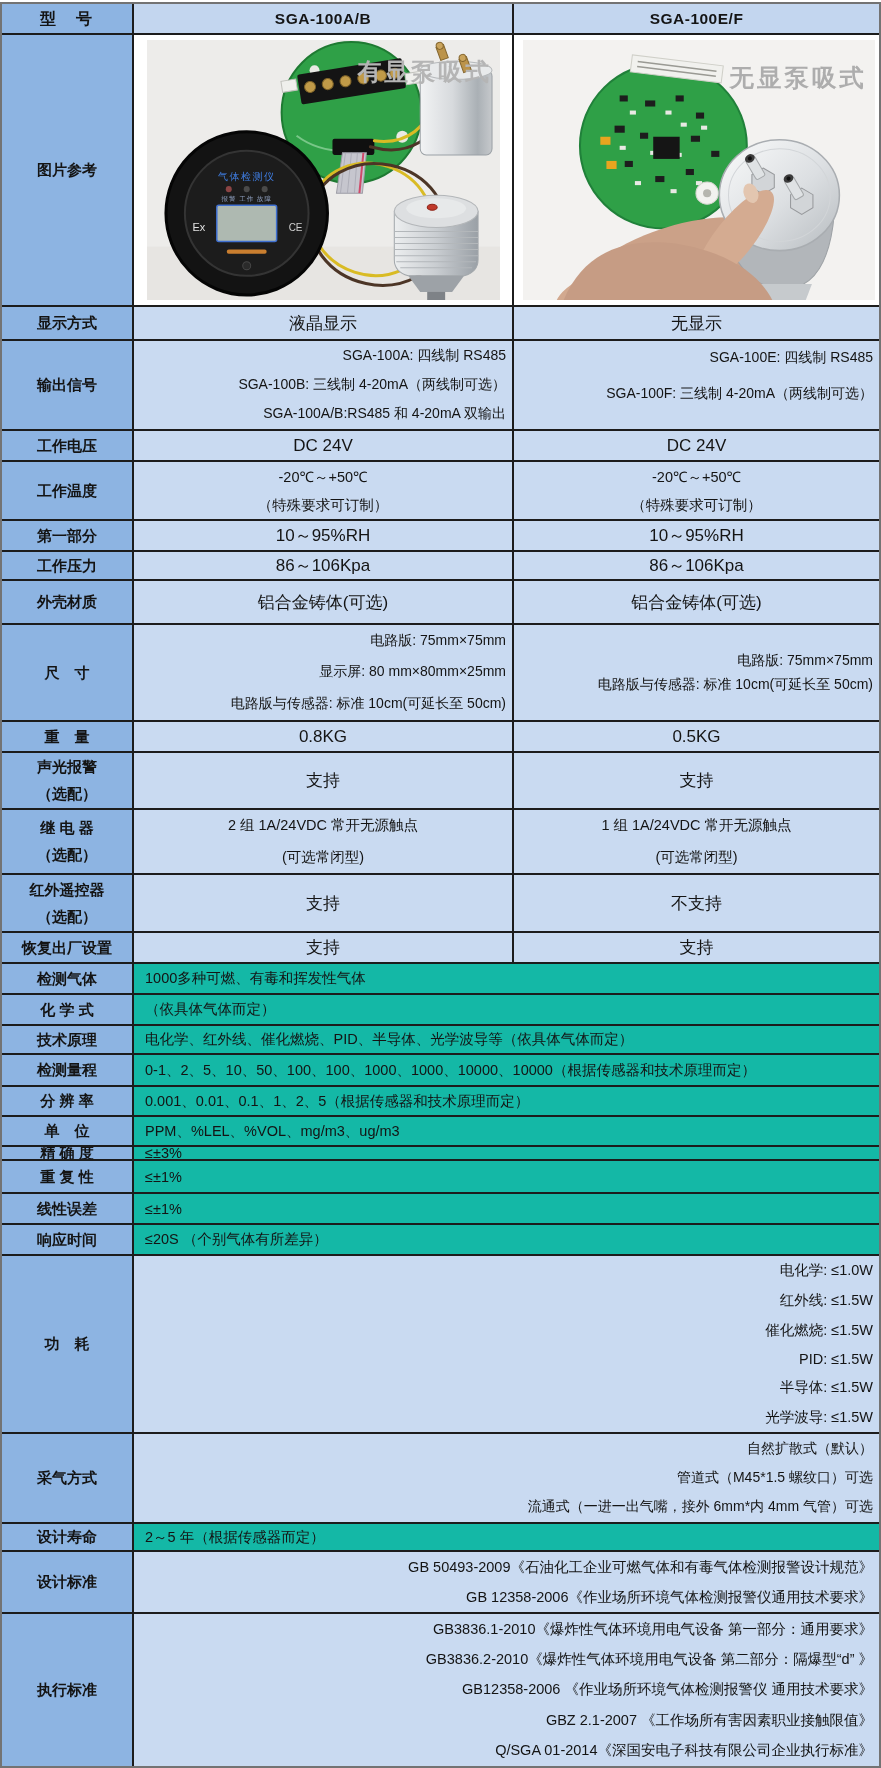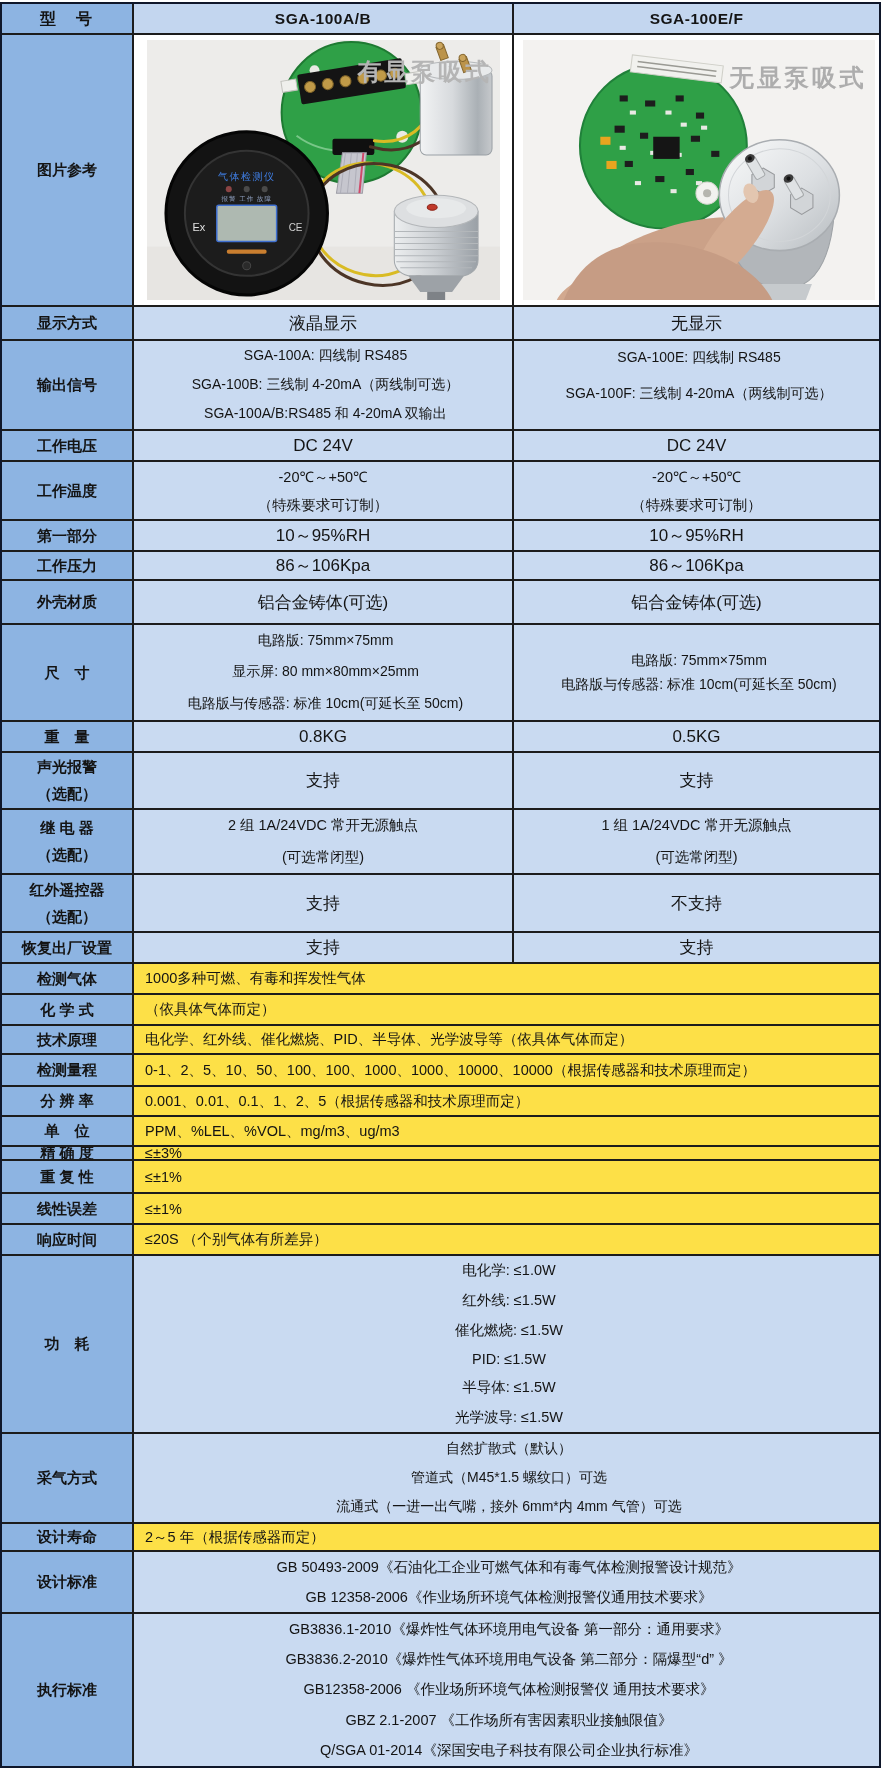--- a/index.html
+++ b/index.html
@@ -1,26 +1,26 @@
 <!DOCTYPE html>
 <html><head>
 <meta charset="utf-8">
 <style>
   html,body{margin:0;padding:0;background:#ffffff;}
   body{width:881px;height:1768px;position:relative;font-family:"Liberation Sans",sans-serif;color:#141414;}
-  .table{position:absolute;left:0;top:2px;width:877px;border:2px solid #0f172a;background:#C9DAF1;}
+  .table{position:absolute;left:0;top:2px;width:877px;border:2px solid #737373;background:#C9DAF1;}
   .row{display:flex;border-bottom:2px solid #1c1c1c;box-sizing:border-box;overflow:hidden;}
   .row:last-child{border-bottom:none;}
   .cell{box-sizing:border-box;overflow:hidden;}
   .lbl{width:132px;min-width:132px;background:#8DB4E2;border-right:2px solid #1c1c1c;display:flex;flex-direction:column;align-items:center;justify-content:center;gap:9px;font-weight:bold;font-size:15px;line-height:1.2;text-align:center;}
   .c2{width:380px;min-width:380px;border-right:2px solid #1c1c1c;background:#C9DAF1;}
   .c3{flex:1;background:#C9DAF1;}
-  .cfull{flex:1;background:#fde047;display:flex;align-items:center;padding-left:11px;padding-right:8px;font-size:14.5px;}
+  .cfull{flex:1;background:#14b8a6;display:flex;align-items:center;padding-left:11px;padding-right:8px;font-size:14.5px;}
   .center{display:flex;align-items:center;justify-content:center;font-size:17px;text-align:center;}
-  .vlines{display:flex;flex-direction:column;justify-content:space-around;align-items:center;padding-left:11px;padding-right:6px;font-size:14px;}
+  .vlines{display:flex;flex-direction:column;justify-content:space-around;align-items:flex-end;padding-left:11px;padding-right:6px;font-size:14px;}
   .vcenter{display:flex;flex-direction:column;justify-content:space-around;align-items:center;font-size:14.5px;text-align:center;}
   .hdrc{background:#C3D6EF;font-weight:bold;font-size:15.5px;letter-spacing:.5px;}
   .hdr{font-size:16px;letter-spacing:2px;}
   .photo-cell{background:#ffffff;display:flex;}
   .photo-cell.pleft{padding:5px 12px 5px 13px;}
   .photo-cell.pright{padding:5px 4px 5px 9px;}
   svg.photo{width:100%;height:100%;display:block;}
   .ln{white-space:nowrap;}
 </style>
 </head>

